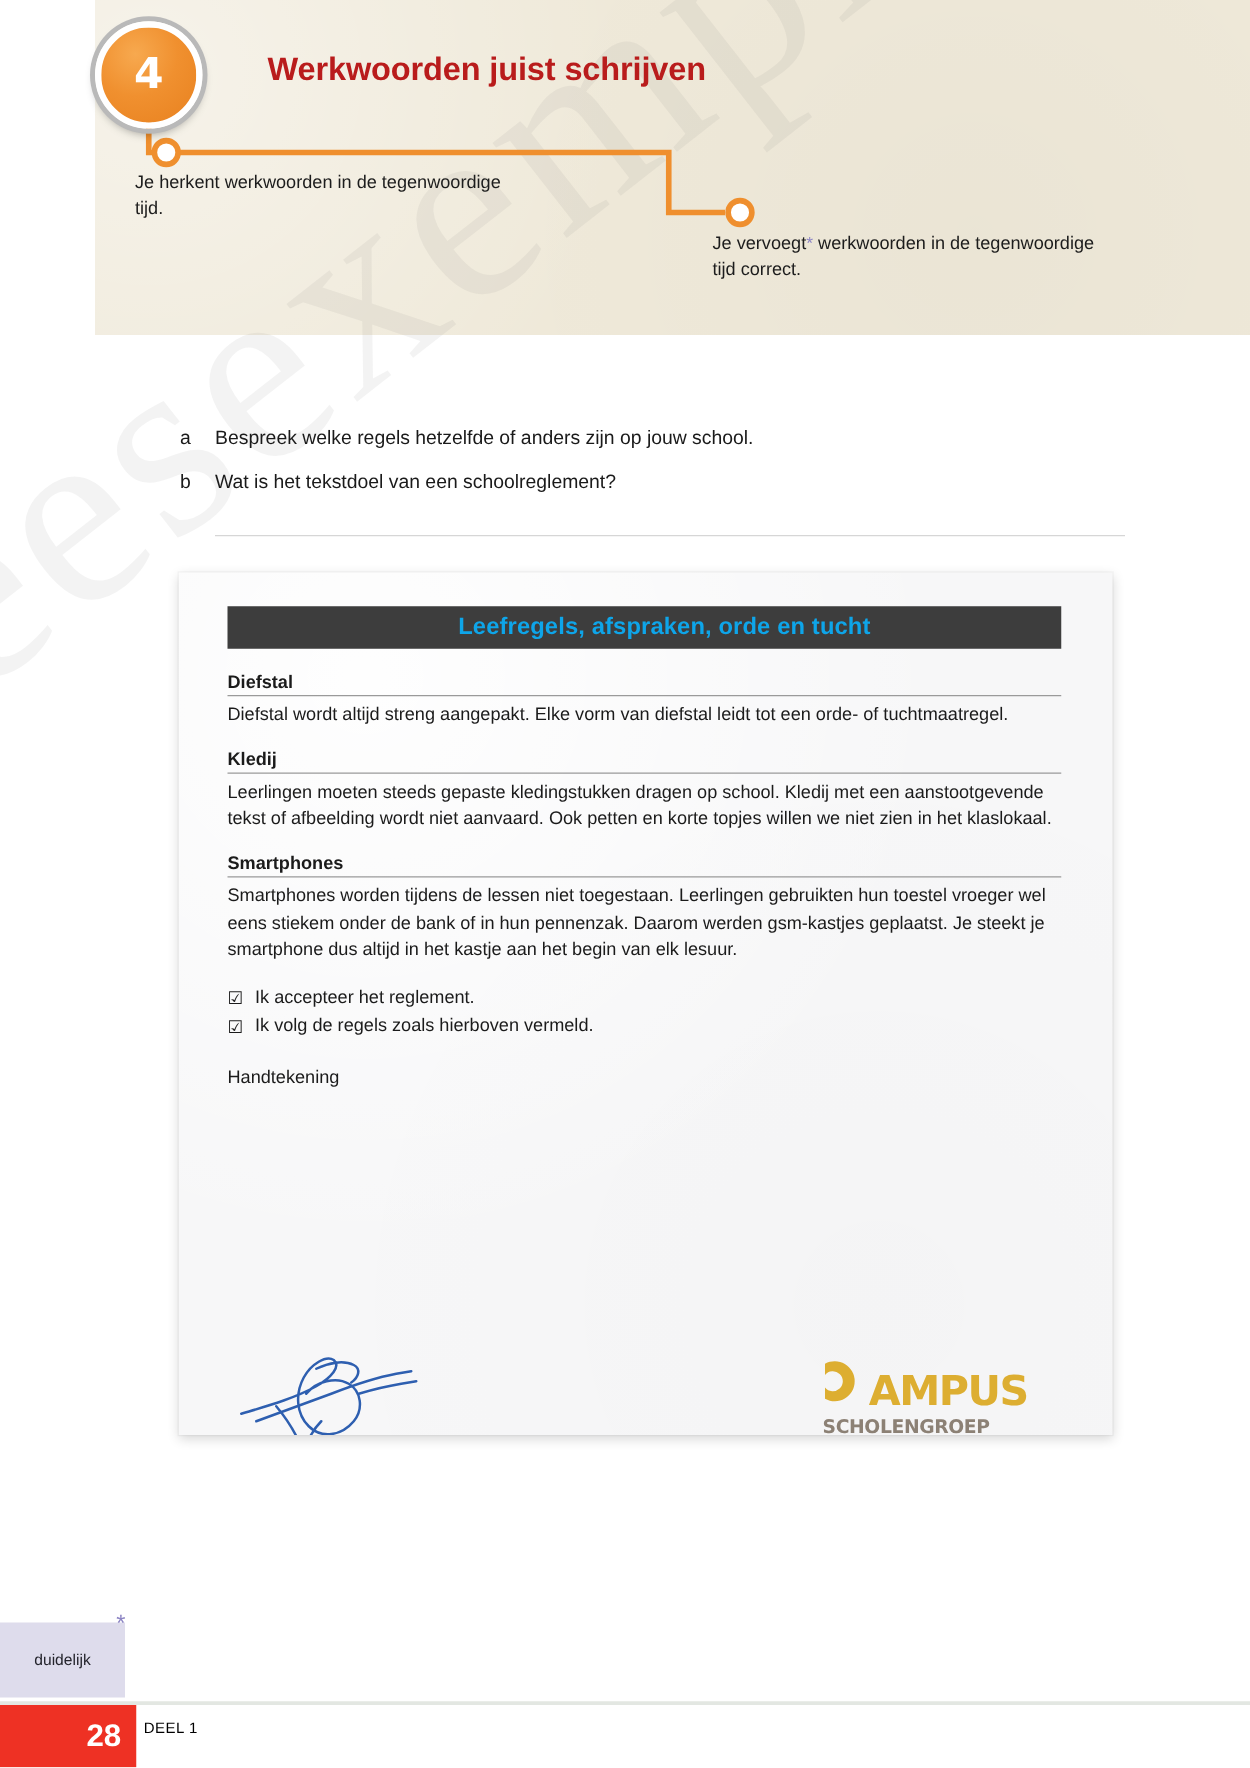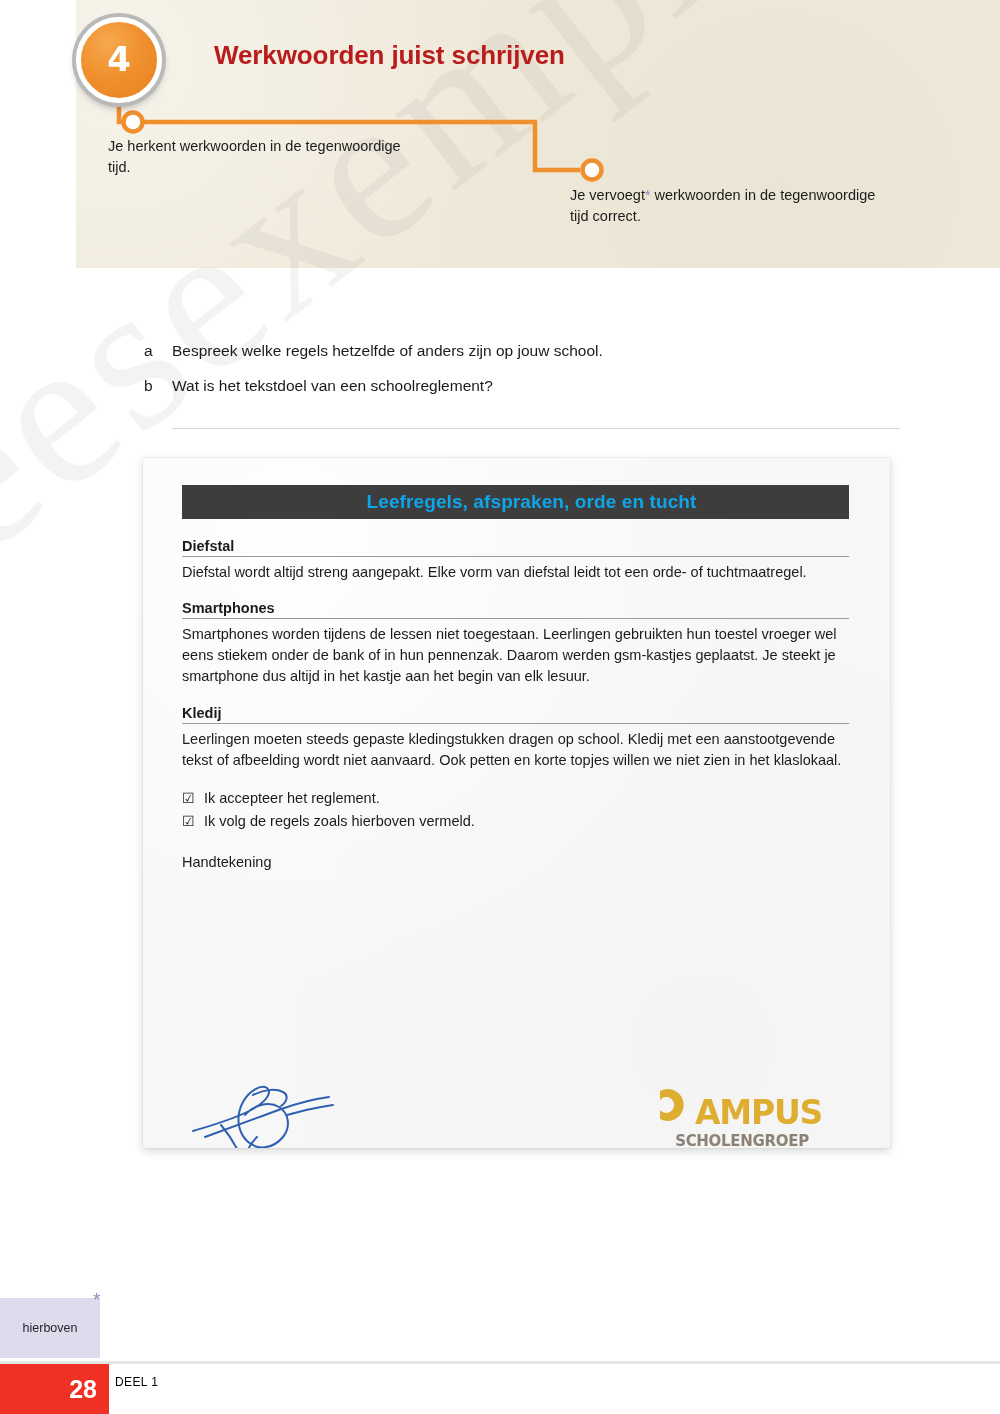--- a/index.html
+++ b/index.html
@@ -238,21 +238,21 @@
     color: #ddae31;
     letter-spacing: -1.2px;
     margin-left: 1px;
   }
   .logo-sub {
     font-family: "DejaVu Sans", sans-serif;
     font-size: 15px;
     font-weight: 700;
     color: #8c8175;
     letter-spacing: -0.3px;
-    text-align: center;
+    text-align: left;
     margin-top: 3px;
     margin-right: 2px;
   }
 
   
   .glossary-box {
     position: absolute;
     left: 0; top: 1298px;
     width: 100px; height: 60px;
     background: #dedcec;
@@ -347,27 +347,27 @@
 
     <div class="doc-body">
 
 
       <div>
         <div class="sec-title">Diefstal</div>
         <div class="sec-text">Diefstal wordt altijd streng aangepakt. Elke vorm van diefstal leidt tot een orde- of tuchtmaatregel.</div>
       </div>
 
       <div>
+        <div class="sec-title">Kledij</div>
+        <div class="sec-text">Leerlingen moeten steeds gepaste kledingstukken dragen op school. Kledij met een aanstootgevende tekst of afbeelding wordt niet aanvaard. Ook petten en korte topjes willen we niet zien in het klaslokaal.</div>
+      </div>
+
+      <div>
         <div class="sec-title">Smartphones</div>
         <div class="sec-text">Smartphones worden tijdens de lessen niet toegestaan. Leerlingen gebruikten hun toestel vroeger wel eens stiekem onder de bank of in hun pennenzak. Daarom werden gsm-kastjes geplaatst. Je steekt je smartphone dus altijd in het kastje aan het begin van elk lesuur.</div>
-      </div>
-
-      <div>
-        <div class="sec-title">Kledij</div>
-        <div class="sec-text">Leerlingen moeten steeds gepaste kledingstukken dragen op school. Kledij met een aanstootgevende tekst of afbeelding wordt niet aanvaard. Ook petten en korte topjes willen we niet zien in het klaslokaal.</div>
       </div>
 
       <div class="check-list">
         <div class="check-row">
           <span class="check-box">☑</span>
           <span>Ik accepteer het reglement.</span>
         </div>
         <div class="check-row">
           <span class="check-box">☑</span>
           <span>Ik volg de regels zoals hierboven vermeld.</span>
@@ -394,21 +394,21 @@
         <svg width="36" height="38" viewBox="0 0 36 38">
           <path d="M34 5 A 16 16 0 1 0 34 33 L 34 24 A 8 8 0 1 1 34 14 Z" fill="#ddae31" transform="translate(0,0) scale(-1,1) translate(-36,0)"></path>
         </svg>
         <span class="logo-word">AMPUS</span>
       </div>
       <div class="logo-sub">SCHOLENGROEP</div>
     </div>
   </div>
 
   <div class="glossary-box">
-    <span>hierboven</span>
+    <span>duidelijk</span>
   </div>
   <div class="glossary-ast">*</div>
 
   <div class="footer-rule"></div>
   <div class="page-num-box">
     <span>28</span>
   </div>
   <div class="footer-label">DEEL 1</div>
 
 </div>

